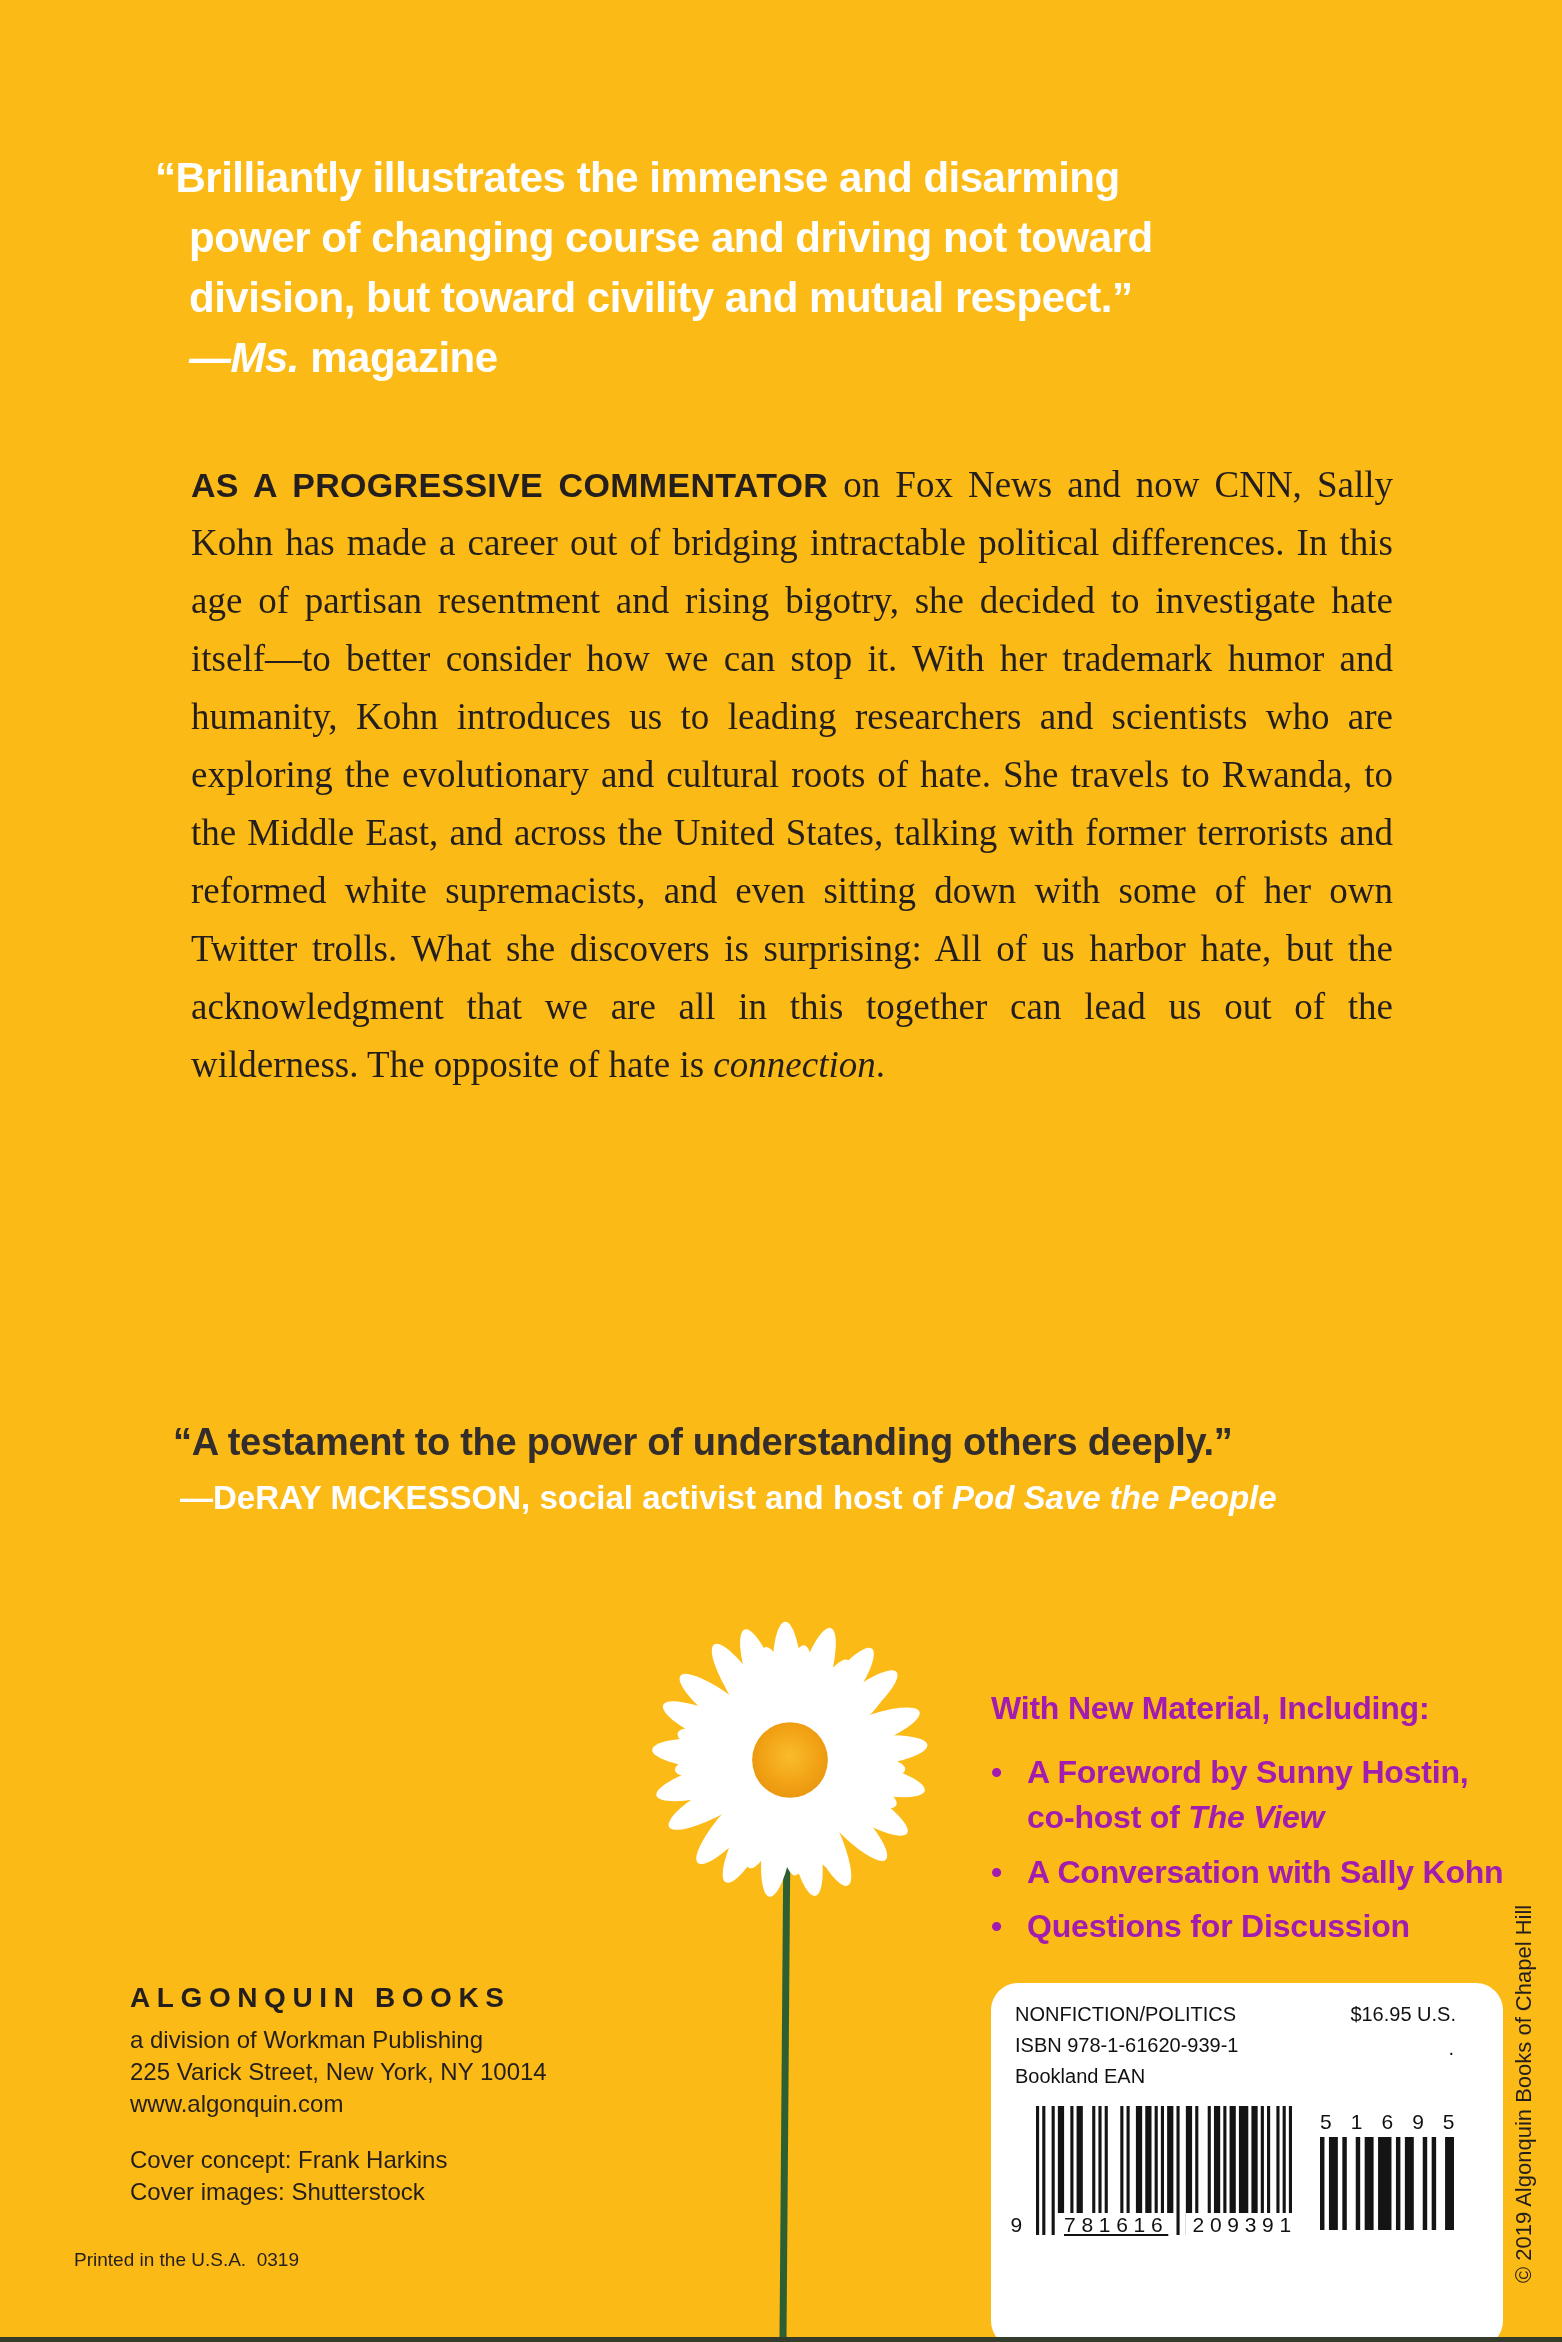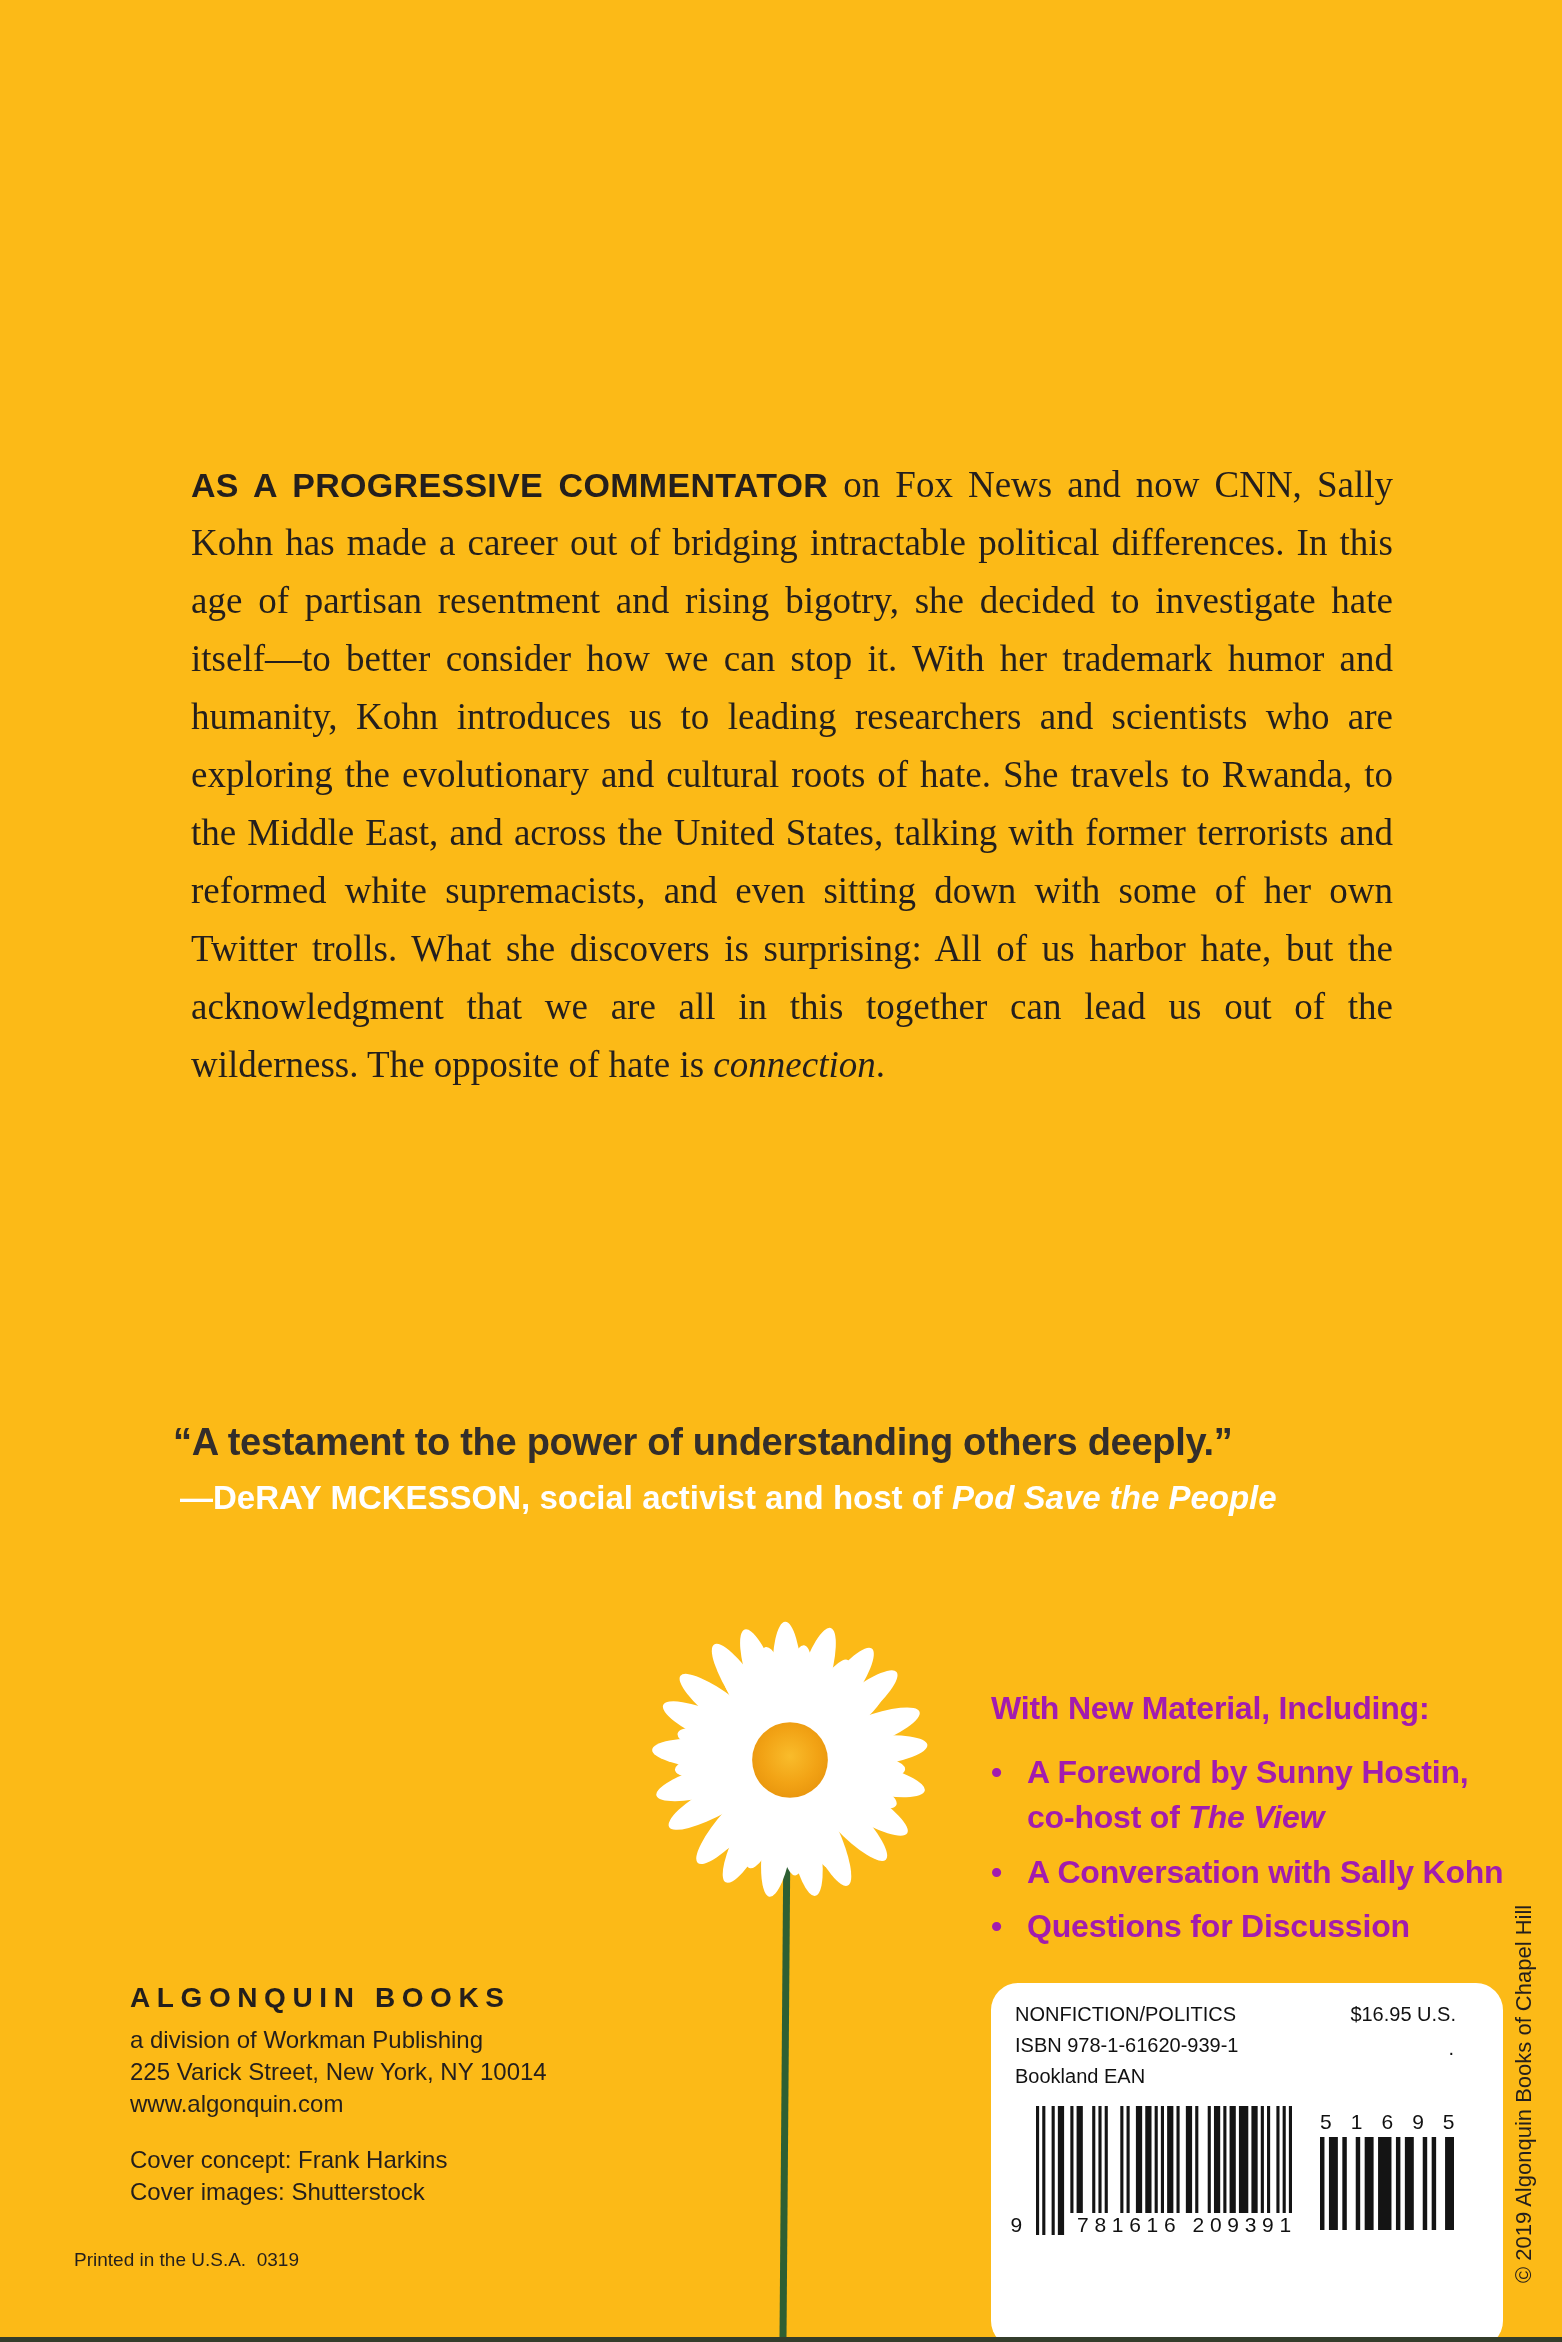--- a/index.html
+++ b/index.html
@@ -55,38 +55,44 @@
          font-size:20px;border-radius:27px;}
   #bcbox .bc-cat{left:24px;top:20px;}
   #bcbox .bc-price{right:47px;top:20px;}
   #bcbox .bc-isbn{left:24px;top:51px;}
   #bcbox .bc-dot{right:49px;top:54px;}
   #bcbox .bc-ean{left:24px;top:82px;}
   #ean{left:45px;top:123px;width:256px;height:129px;}
   #ean svg{display:block;width:256px;height:129px;}
   #ean .dig{position:absolute;bottom:-1.9px;font-size:21px;background:#FFFFFF;}
   #ean .d9{left:-25.6px;background:transparent;}
-  #ean .dg1{left:34px;padding:0 7px;letter-spacing:5.7px;}
+  #ean .dg1{left:21px;padding:0 7px;letter-spacing:5.7px;text-decoration:underline;}
   #ean .dg2{left:150px;padding:0 6.6px;letter-spacing:5.7px;}
   #supp{left:329px;top:127px;width:134px;}
   #supp .sd{font-size:21px;letter-spacing:6.6px;text-align:right;margin-bottom:2.8px;white-space:nowrap;}
   #supp svg{display:block;width:134px;height:93px;}
 
   
   #spine{left:1511px;top:2283px;transform:rotate(-90deg);transform-origin:0 0;
          white-space:nowrap;font-size:22px;color:#241F1D;}
 
   
   #strip{left:0;top:2337px;width:1562px;height:5.7px;background:#343D2B;}
 </style>
 </head>
 <body>
 
 <div id="cover">
 
+  <div id="top-quote" class="abs">
+    <div class="hang1">“Brilliantly illustrates the immense and disarming</div>
+    <div>power of changing course and driving not toward</div>
+    <div>division, but toward civility and mutual respect.”</div>
+    <div class="attr"><span class="src">—Ms.</span><span> magazine</span></div>
+  </div>
 
   <div id="synopsis" class="abs"><span class="lead">AS A PROGRESSIVE COMMENTATOR</span><span> on Fox News and now CNN, Sally Kohn has made a career out of bridging intractable political differences. In this age of partisan resentment and rising bigotry, she decided to investigate hate itself—to better consider how we can stop it. With her trademark humor and humanity, Kohn introduces us to leading researchers and scientists who are exploring the evolutionary and cultural roots of hate. She travels to Rwanda, to the Middle East, and across the United States, talking with former terrorists and reformed white supremacists, and even sitting down with some of her own Twitter trolls. What she discovers is surprising: All of us harbor hate, but the acknowledgment that we are all in this together can lead us out of the wilderness. The opposite of hate is </span><span class="ital">connection</span><span>.</span></div>
 
 
   <div id="testament" class="abs">
     <div class="t1">“A testament to the power of understanding others deeply.”</div>
     <div class="t2"><span>—DeRAY MCKESSON,</span><span> social activist and host of </span><span class="show">Pod Save the People</span></div>
   </div>
 
   <div id="stem" class="abs"></div>

